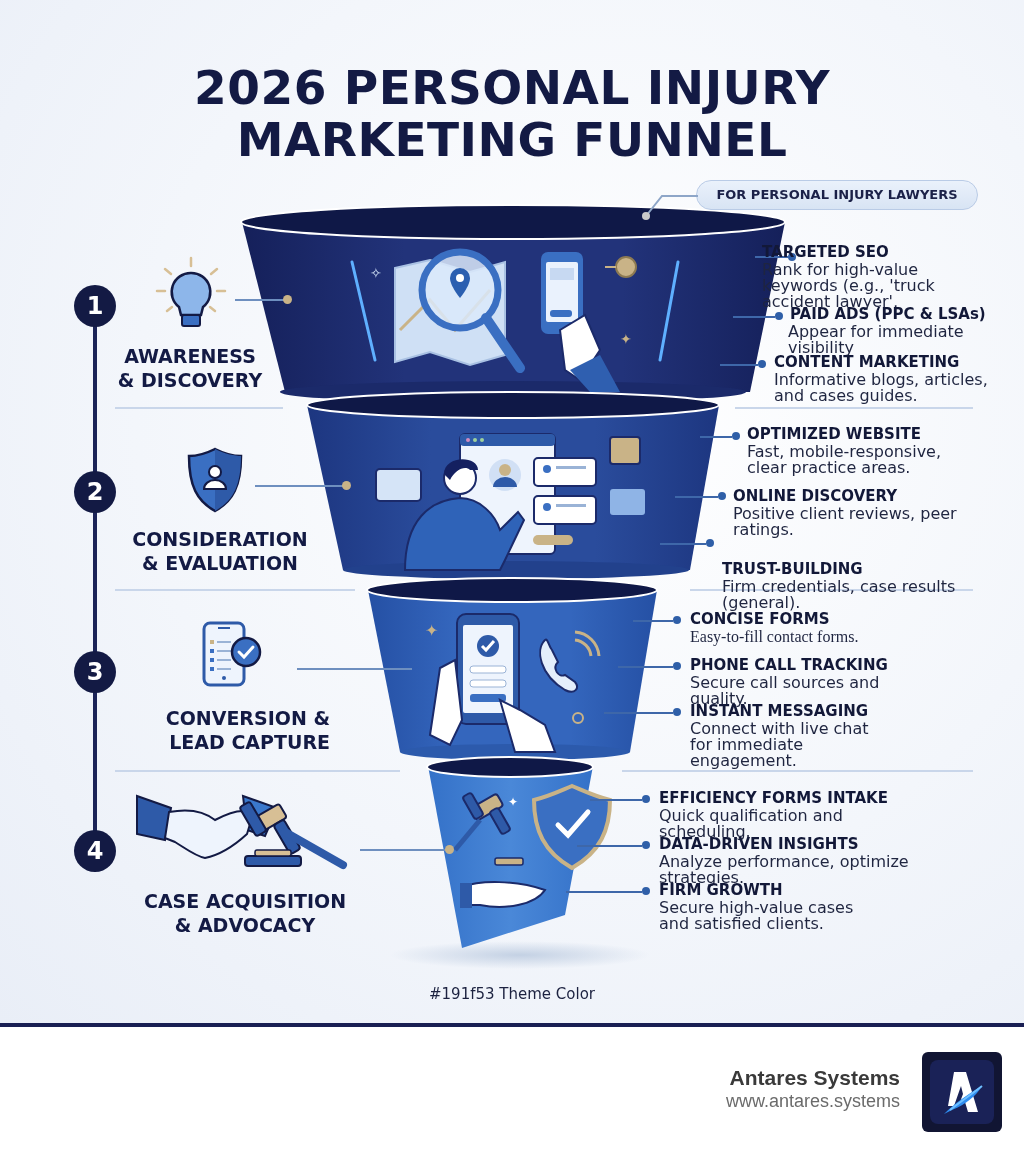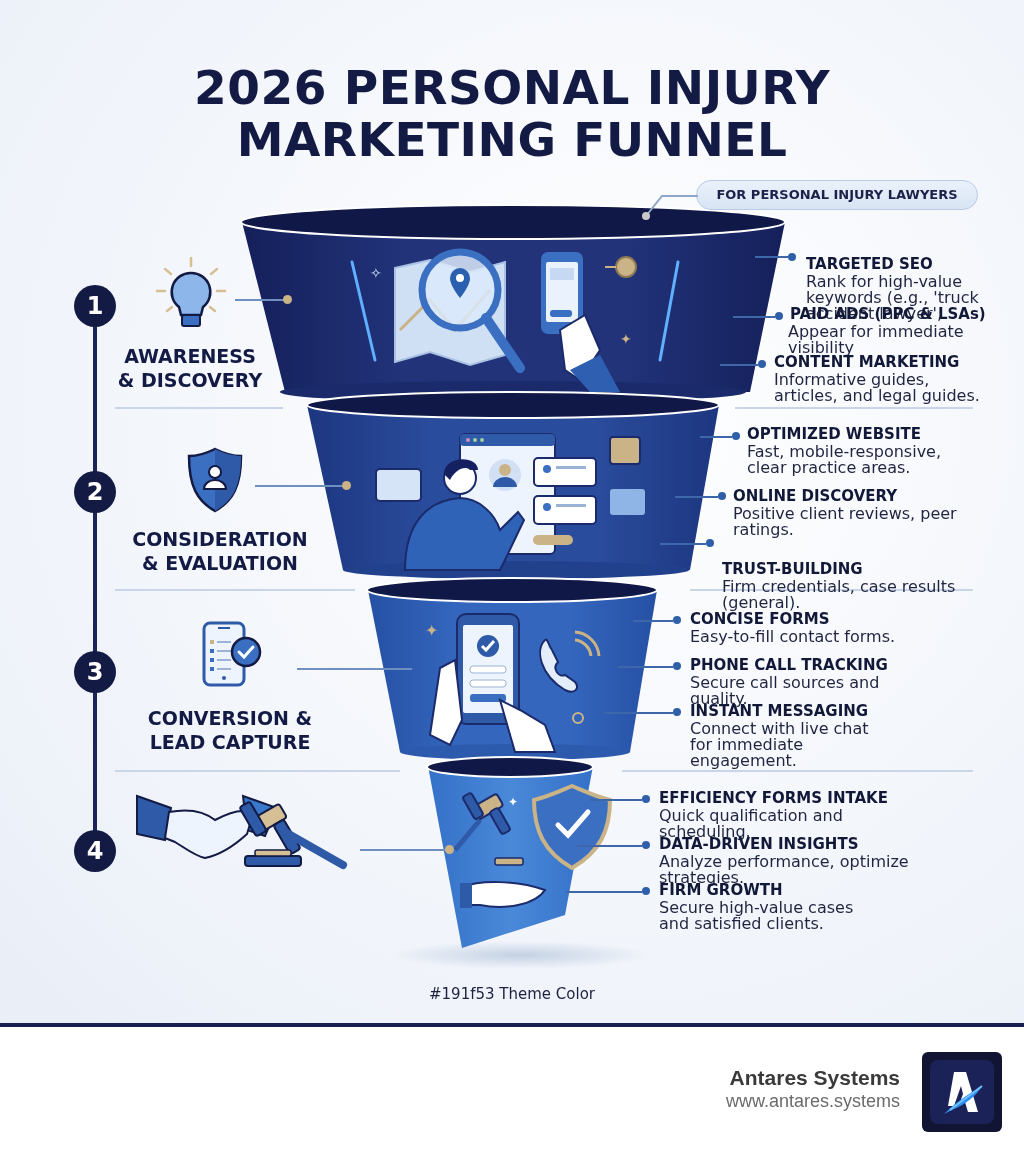--- a/index.html
+++ b/index.html
@@ -254,61 +254,65 @@
     <rect x="10" y="29" width="4" height="4" fill="#3a6fc2"></rect>
       <rect x="17" y="30" width="14" height="2" fill="#9ab3d6"></rect>
     <rect x="10" y="38" width="4" height="4" fill="#3a6fc2"></rect>
       <rect x="17" y="39" width="14" height="2" fill="#9ab3d6"></rect>
     <rect x="10" y="47" width="4" height="4" fill="#3a6fc2"></rect>
       <rect x="17" y="48" width="14" height="2" fill="#9ab3d6"></rect>
     <circle cx="46" cy="32" r="14" fill="#3a6fc2" stroke="#131a44" stroke-width="2.5"></circle>
     <path d="M39,32 L44,37 L53,27" stroke="#ffffff" stroke-width="3" fill="none" stroke-linecap="round"></path>
   </svg>
   <div class="leader" style="left:297px;top:668px;width:115px;"></div>
-  <div class="stage-label" style="left:130px;top:706px;width:200px;">
+  <div class="stage-label" style="left:130px;top:706px;width:200px;text-align:right;">
     <div>CONVERSION &amp;</div>
     <div>LEAD CAPTURE</div>
   </div>
   <div class="divider" style="left:115px;top:770px;width:285px;"></div>
   <div class="divider" style="left:622px;top:770px;width:351px;"></div>
 
   <div class="step-num" style="top:830px;">4</div>
   <svg style="position:absolute;left:135px;top:790px;width:215px;height:85px;">
     <path d="M2,6 L36,18 L30,50 L2,44 Z" fill="#2e5aa8" stroke="#131a44" stroke-width="2"></path>
     <path d="M108,6 L142,18 L130,46 L112,40 Z" fill="#3a78cc" stroke="#131a44" stroke-width="2"></path>
     <path d="M34,22 C55,18 70,22 80,30 C95,22 110,18 118,24 L112,44 C100,55 85,65 70,68 C60,66 50,58 40,52 L30,48 Z" fill="#eef4fd" stroke="#131a44" stroke-width="2"></path>
     <rect x="120" y="20" width="30" height="16" rx="3" fill="#d7bf95" stroke="#131a44" stroke-width="2" transform="rotate(-30 135 28)"></rect>
     <rect x="112" y="12" width="12" height="34" rx="3" fill="#2e5aa8" stroke="#131a44" stroke-width="2" transform="rotate(-30 118 29)"></rect>
     <rect x="146" y="30" width="12" height="34" rx="3" fill="#2e5aa8" stroke="#131a44" stroke-width="2" transform="rotate(-30 152 47)"></rect>
     <line x1="150" y1="42" x2="208" y2="75" stroke="#2e5aa8" stroke-width="8" stroke-linecap="round"></line>
     <rect x="110" y="66" width="56" height="10" rx="3" fill="#2e5aa8" stroke="#131a44" stroke-width="2"></rect>
     <rect x="120" y="60" width="36" height="6" rx="2" fill="#d7bf95" stroke="#131a44" stroke-width="1.5"></rect>
   </svg>
   <div class="leader" style="left:360px;top:849px;width:88px;"></div>
   <div class="leader-dot" style="left:445px;top:845px;"></div>
+  <div class="stage-label" style="left:120px;top:889px;width:250px;">
+    <div>CASE ACQUISITION</div>
+    <div>&amp; ADVOCACY</div>
+  </div>
 
   <div class="item-line" style="left:755px;top:256px;width:33px;"></div>
   <div class="item-dot" style="left:788px;top:253px;"></div>
-  <div class="item" style="left:806px;top:243px;margin-top:12px;">
+  <div class="item" style="left:762px;top:243px;">
     <div class="item-title">TARGETED SEO</div>
     <div class="item-desc" style="width:200px;">Rank for high-value keywords (e.g., 'truck accident lawyer',</div>
   </div>
 
   <div class="item-line" style="left:733px;top:316px;width:42px;"></div>
   <div class="item-dot" style="left:775px;top:312px;"></div>
   <div class="item" style="left:790px;top:305px;">
     <div class="item-title">PAID ADS (PPC &amp; LSAs)</div>
     <div class="item-desc" style="width:230px;margin-left:-2px;">Appear for immediate visibility</div>
   </div>
 
   <div class="item-line" style="left:720px;top:364px;width:38px;"></div>
   <div class="item-dot" style="left:758px;top:360px;"></div>
   <div class="item" style="left:774px;top:353px;">
     <div class="item-title">CONTENT MARKETING</div>
-    <div class="item-desc" style="width:215px;">Informative guides, articles, and legal guides.</div>
+    <div class="item-desc" style="width:215px;">Informative blogs, articles, and cases guides.</div>
   </div>
 
   <div class="item-line" style="left:700px;top:436px;width:32px;"></div>
   <div class="item-dot" style="left:732px;top:432px;"></div>
   <div class="item" style="left:747px;top:425px;">
     <div class="item-title">OPTIMIZED WEBSITE</div>
     <div class="item-desc" style="width:225px;">Fast, mobile-responsive, clear practice areas.</div>
   </div>
 
   <div class="item-line" style="left:675px;top:496px;width:43px;"></div>
@@ -322,21 +326,21 @@
   <div class="item-dot" style="left:706px;top:539px;"></div>
   <div class="item" style="left:722px;top:560px;">
     <div class="item-title">TRUST-BUILDING</div>
     <div class="item-desc" style="width:275px;">Firm credentials, case results (general).</div>
   </div>
 
   <div class="item-line" style="left:633px;top:620px;width:40px;"></div>
   <div class="item-dot" style="left:673px;top:616px;"></div>
   <div class="item" style="left:690px;top:610px;">
     <div class="item-title">CONCISE FORMS</div>
-    <div class="item-desc" style="width:230px;">Easy-to-fill contact forms.</div>
+    <div class="item-desc" style="width:230px;font-family:Liberation Serif, serif;">Easy-to-fill contact forms.</div>
   </div>
 
   <div class="item-line" style="left:618px;top:666px;width:55px;"></div>
   <div class="item-dot" style="left:673px;top:662px;"></div>
   <div class="item" style="left:690px;top:656px;">
     <div class="item-title">PHONE CALL TRACKING</div>
     <div class="item-desc" style="width:250px;">Secure call sources and quality.</div>
   </div>
 
   <div class="item-line" style="left:604px;top:712px;width:69px;"></div>

